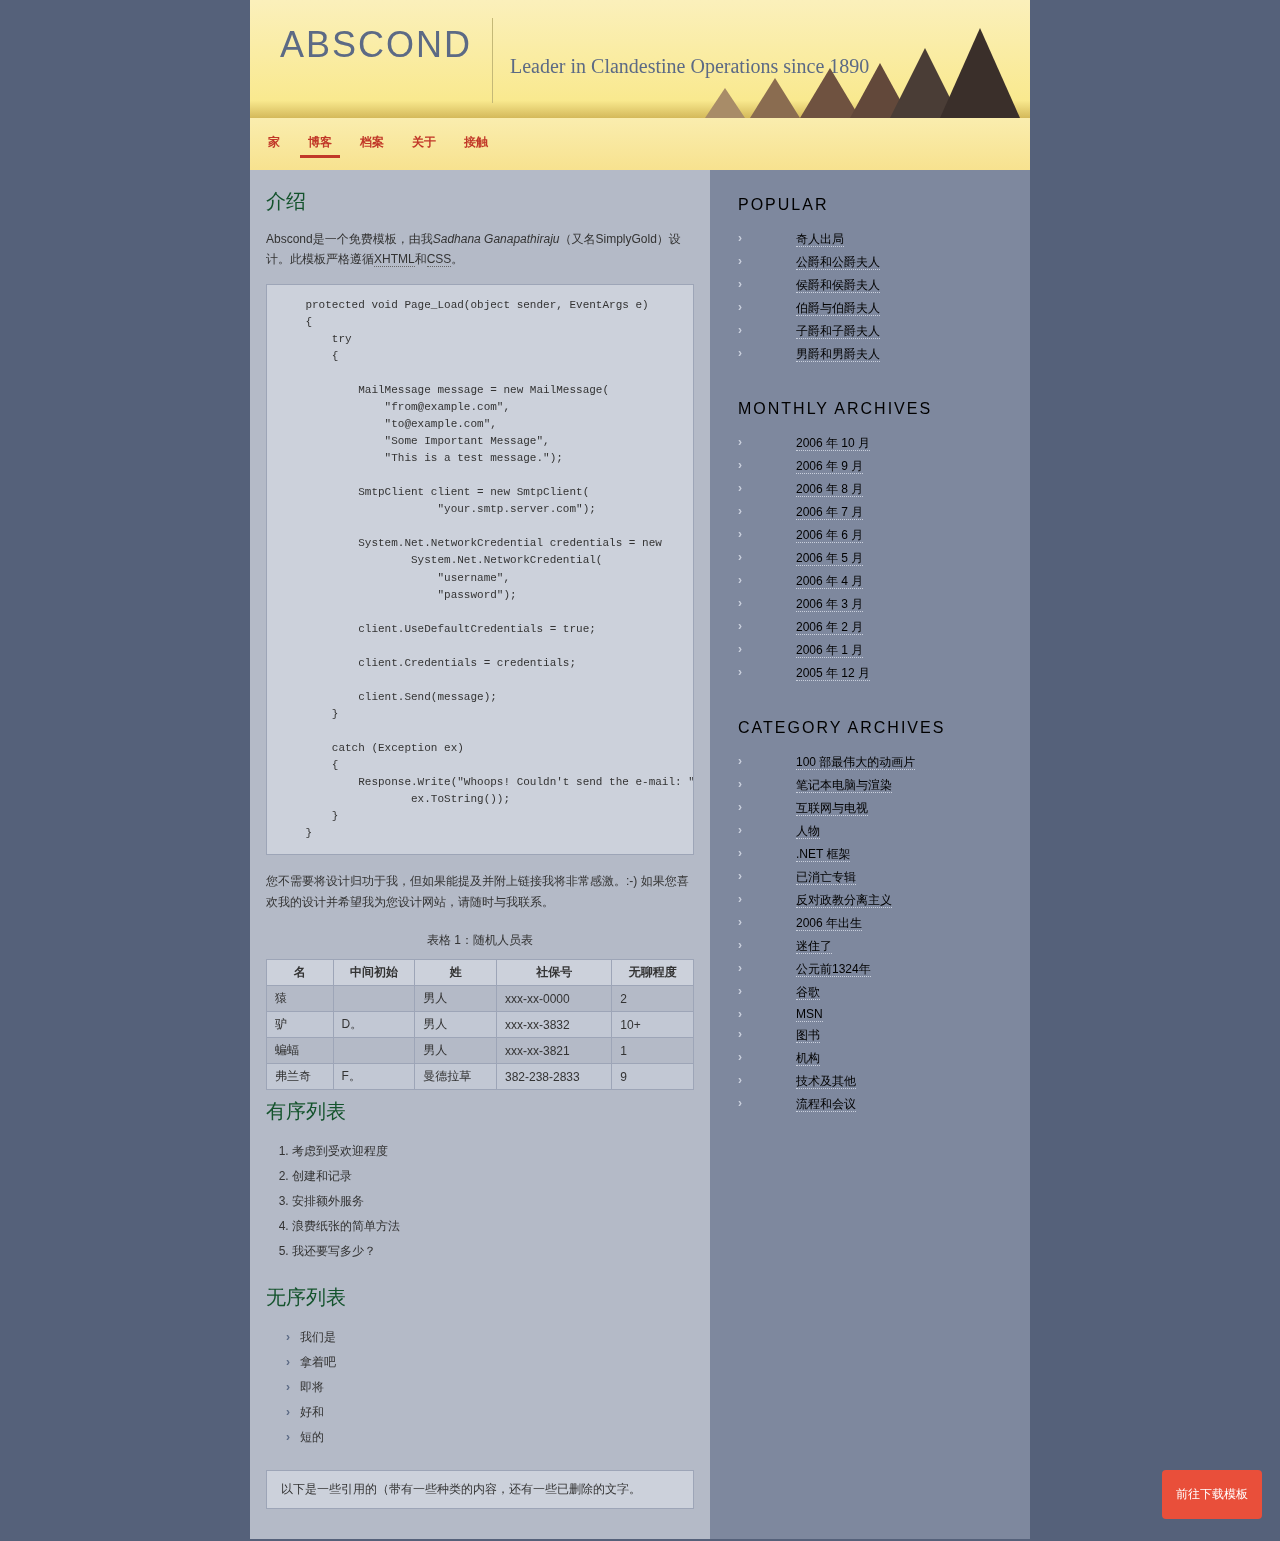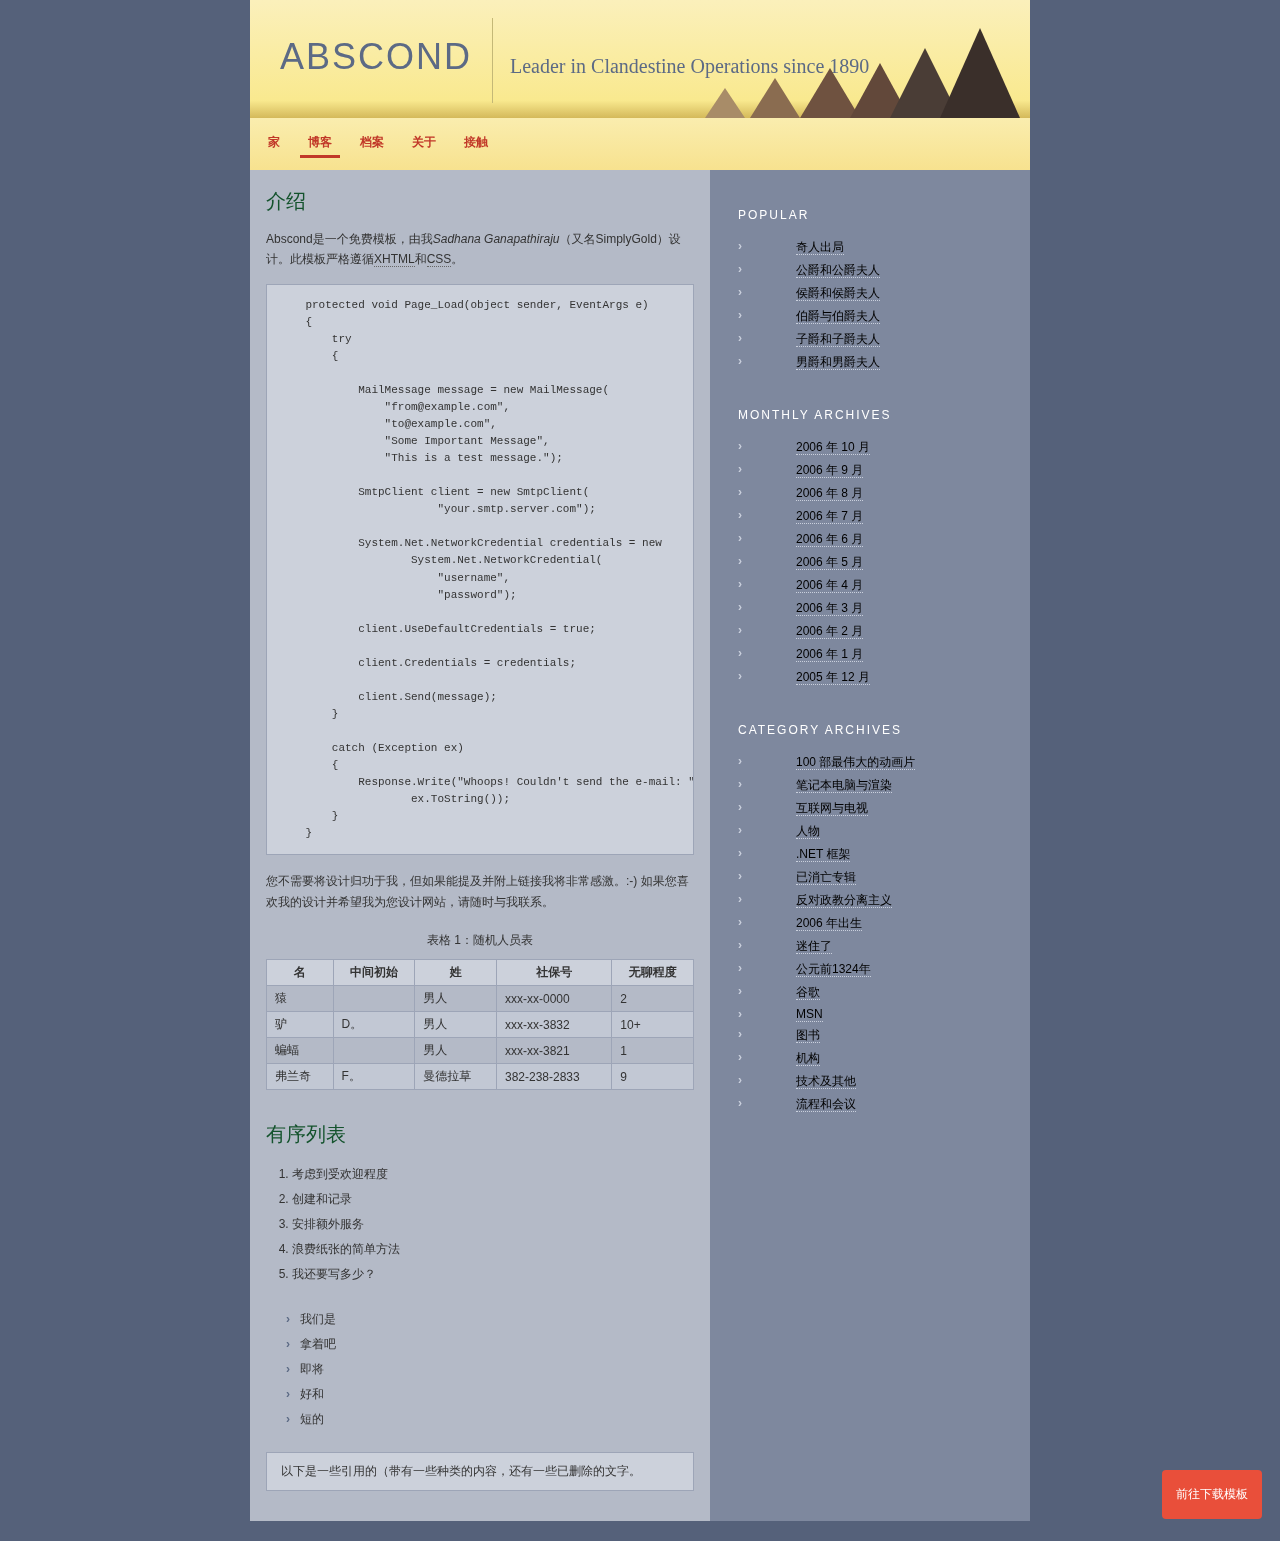--- a/index.html
+++ b/index.html
@@ -1,21 +1,21 @@
 <!DOCTYPE html>
 <html><head>
 <meta charset="utf-8">
 <style>
   * { margin: 0; padding: 0; box-sizing: border-box; }
   body { font-family: "Microsoft YaHei", Arial, sans-serif; font-size: 12px; background: #55617a; color: #333; }
   #wrap { width: 780px; margin: 0 auto; background: #fff; }
   
   
   #header { background: linear-gradient(to bottom, #fbf0bb 0%, #f9e98f 85%, #d4b95a 100%); position: relative; height: 118px; overflow: hidden; }
-  #header .logo-area { padding: 36px 0 0 30px; }
+  #header .logo-area { padding: 24px 0 0 30px; }
   #header h1 { font-family: Impact, "Arial Black", sans-serif; font-size: 36px; color: #5c6a85; letter-spacing: 2px; font-weight: normal; }
   #header .divider { position: absolute; left: 242px; top: 18px; width: 1px; height: 85px; background: #c4b877; }
   #header .tagline { position: absolute; left: 260px; top: 55px; color: #5c6a85; font-size: 20px; font-family: Georgia, serif; }
   
   .tree { position:absolute; bottom:0; width:0; height:0; border-style:solid; }
   .tree1{ right:10px; border-width:0 40px 90px 40px; border-color:transparent transparent #3a2f2a transparent;}
   .tree2{ right:70px; border-width:0 35px 70px 35px; border-color:transparent transparent #4a3d36 transparent;}
   .tree3{ right:120px; border-width:0 30px 55px 30px; border-color:transparent transparent #62483a transparent;}
   .tree4{ right:170px; border-width:0 30px 50px 30px; border-color:transparent transparent #6f5240 transparent;}
   .tree5{ right:230px; border-width:0 25px 40px 25px; border-color:transparent transparent #8a6c50 transparent;}
@@ -33,36 +33,36 @@
   #main { width: 460px; padding: 18px 16px 30px 16px; background: #b4bac7; color: #333; }
   #sidebar { flex: 1; background: #7e889e; padding: 18px 18px 40px 28px; color: #fff; }
   
   
   #main h2 { font-size: 20px; color: #14532d; margin: 0 0 14px 0; font-weight: normal; }
   #main p { font-size: 12px; line-height: 1.7; margin-bottom: 14px; color: #333; }
   #main .auth { font-style: italic; }
   #main .abbr { border-bottom: 1px dotted #666; }
   #main pre { background: #ccd1db; border: 1px solid #9da5b7; padding: 12px; font-family: "Courier New", monospace; font-size: 11px; line-height: 1.55; overflow-x:auto; color:#333; margin-bottom:16px;}
   
-  table { width:100%; border-collapse:collapse; font-size:12px; margin-bottom:31px; }
+  table { width:100%; border-collapse:collapse; font-size:12px; margin-bottom:8px; }
   caption { font-size:12px; color:#333; padding:6px 0 10px 0; }
   th, td { border:1px solid #9da5b7; padding:4px 8px; text-align:left; }
   th { background:#ccd1db; font-weight:bold; text-align:center; }
   tbody tr:nth-child(even){ background:#c2c8d4; }
   tbody tr:nth-child(odd){ background:#b4bac7; }
   
   #main ol, #main ul.content-list { margin:0 0 20px 26px; font-size:12px; }
   #main ol li, #main ul.content-list li { padding:4px 0; }
   #main ul.content-list { list-style:none; margin-left:20px; }
   #main ul.content-list li::before { content:"›"; color:#5c6a85; font-weight:bold; margin-right:10px; }
   
   blockquote { border:1px solid #9da5b7; background:#ccd1db; padding:10px 14px; font-size:12px; margin-top:10px;}
   
   
-  #sidebar h3 { font-family: "Arial Black", Impact, sans-serif; font-size: 12px; letter-spacing: 2px; color: #ffffff; text-transform: uppercase; margin-bottom: 14px; margin-top:20px; font-weight:normal;}
+  #sidebar h3 { font-family: "Arial Black", Impact, sans-serif; font-size: 16px; letter-spacing: 2px; color: #000000; text-transform: uppercase; margin-bottom: 14px; margin-top:8px; font-weight:normal;}
   #sidebar ul { list-style: none; margin-bottom: 34px; }
   #sidebar li { padding: 3px 0 3px 18px; position: relative; font-size: 12px; }
   #sidebar li::before { content: "›"; position: absolute; left: 0; top: 3px; color: #c9cfdc; font-weight: bold; }
   #sidebar a { color: #000000; text-decoration: none; border-bottom: 1px dotted #c9cfdc; margin-left: 40px; }
   
   
   #dl-btn { position: fixed; right: 18px; bottom: 22px; background: #e94f3a; color:#fff; border:none; border-radius:4px; padding:16px 14px; font-size:12px; cursor:pointer;}
   #page-outer{ position:relative; min-height:100%; }
 </style>
 </head>
@@ -179,20 +179,21 @@
 
       <h2>有序列表</h2>
       <ol id="ol">
             <li>考虑到受欢迎程度</li>
             <li>创建和记录</li>
             <li>安排额外服务</li>
             <li>浪费纸张的简单方法</li>
             <li>我还要写多少？</li>
           </ol>
 
+      <h2>无序列表</h2>
       <ul id="ul" class="content-list">
             <li>我们是</li>
             <li>拿着吧</li>
             <li>即将</li>
             <li>好和</li>
             <li>短的</li>
           </ul>
 
       <blockquote>以下是一些引用的（带有一些种类的内容，还有一些已删除的文字。</blockquote>
     </div>

